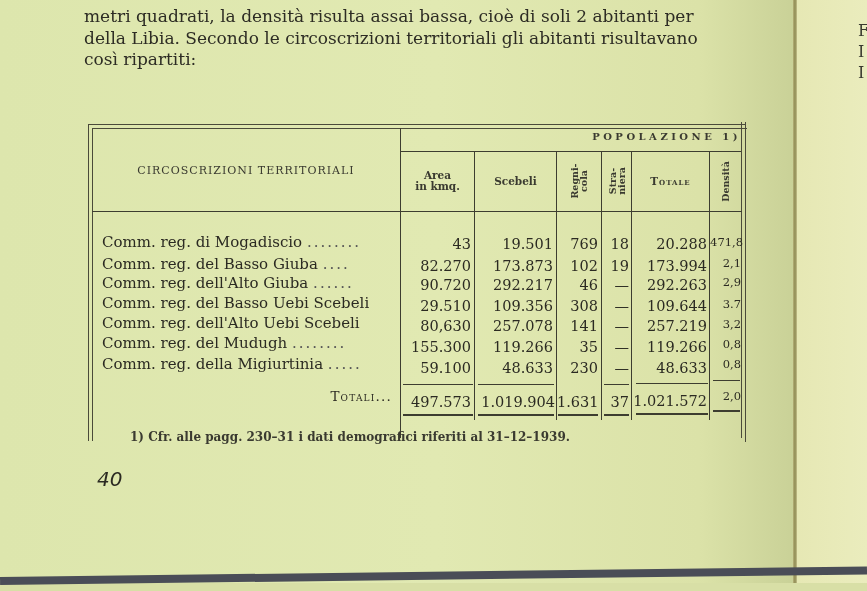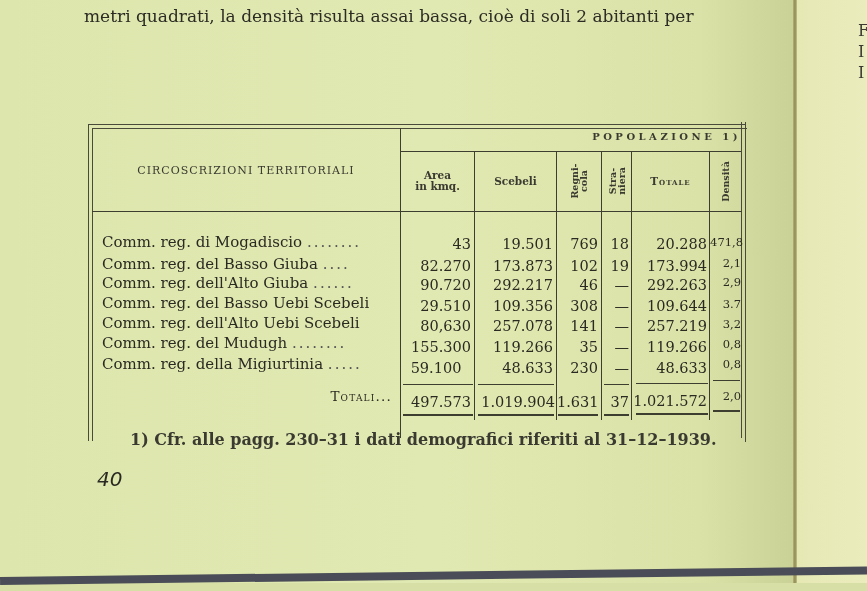--- a/index.html
+++ b/index.html
@@ -162,21 +162,21 @@
       left: 102px; width: 290px;
       top: 388px;
       text-align: right;
       font-size: 13.5px;
       letter-spacing: 1.2px;
       color: #2b2a22;
     }
     .footnote {
       position: absolute;
       left: 130px; top: 430px;
-      font-size: 16px;
+      font-size: 12px;
       font-weight: bold;
       color: #3a3a30;
       white-space: nowrap;
     }
     .page-number {
       position: absolute;
       left: 97px; top: 467px;
       font-family: "DejaVu Sans", sans-serif;
       font-style: italic;
       font-size: 20px;
@@ -190,20 +190,22 @@
 <div class="gutter"></div>
 <div class="page-right"></div>
 <div class="right-fragment" style="top:20px">F</div>
 <div class="right-fragment" style="top:41px">I</div>
 <div class="right-fragment" style="top:62px">I</div>
 <div class="bottom-strip"></div>
 <div class="bottom-edge"></div>
 
 <div class="paragraph">
   <div class="line">metri quadrati, la densità risulta assai bassa, cioè di soli 2 abitanti per</div>
+  <div class="line">della Libia. Secondo le circoscrizioni territoriali gli abitanti risultavano</div>
+  <div class="line">così ripartiti:</div>
 </div>
 
 <div class="table-frame"></div>
 <div class="frame-right-1"></div>
 <div class="frame-right-2"></div>
 
 <div class="vline" style="left:400px; top:128px; height:310px;"></div>
 <div class="hline" style="left:401px; top:151px; width:340px;"></div>
 <div class="hline" style="left:92px; top:211px; width:650px;"></div>
 
@@ -281,21 +283,21 @@
   <div class="row-label" style="top:334px;"><span>Comm. reg. del Mudugh</span> <span class="dots">........</span></div>
   <div class="cell" style="top:338px; left:401px; width:70px;">155.300</div>
   <div class="cell" style="top:338px; left:475px; width:78px;">119.266</div>
   <div class="cell" style="top:338px; left:557px; width:41px;">35</div>
   <div class="cell" style="top:338px; left:602px; width:27px;">—</div>
   <div class="cell" style="top:338px; left:632px; width:75px;">119.266</div>
   <div class="cell dens" style="top:335px; left:710px; width:31px;">0,8</div>
 </div>
 <div>
   <div class="row-label" style="top:355px;"><span>Comm. reg. della Migiurtinia</span> <span class="dots">.....</span></div>
-  <div class="cell" style="top:359px; left:401px; width:70px;text-align:center;">59.100</div>
+  <div class="cell" style="top:359px; left:401px; width:70px;">59.100</div>
   <div class="cell" style="top:359px; left:475px; width:78px;">48.633</div>
   <div class="cell" style="top:359px; left:557px; width:41px;">230</div>
   <div class="cell" style="top:359px; left:602px; width:27px;">—</div>
   <div class="cell" style="top:359px; left:632px; width:75px;">48.633</div>
   <div class="cell dens" style="top:355px; left:710px; width:31px;">0,8</div>
 </div>
 
 <div class="hline" style="left:403px; top:384px; width:70px;"></div>
 <div class="hline" style="left:478px; top:384px; width:76px;"></div>
 <div class="hline" style="left:604px; top:384px; width:25px;"></div>

